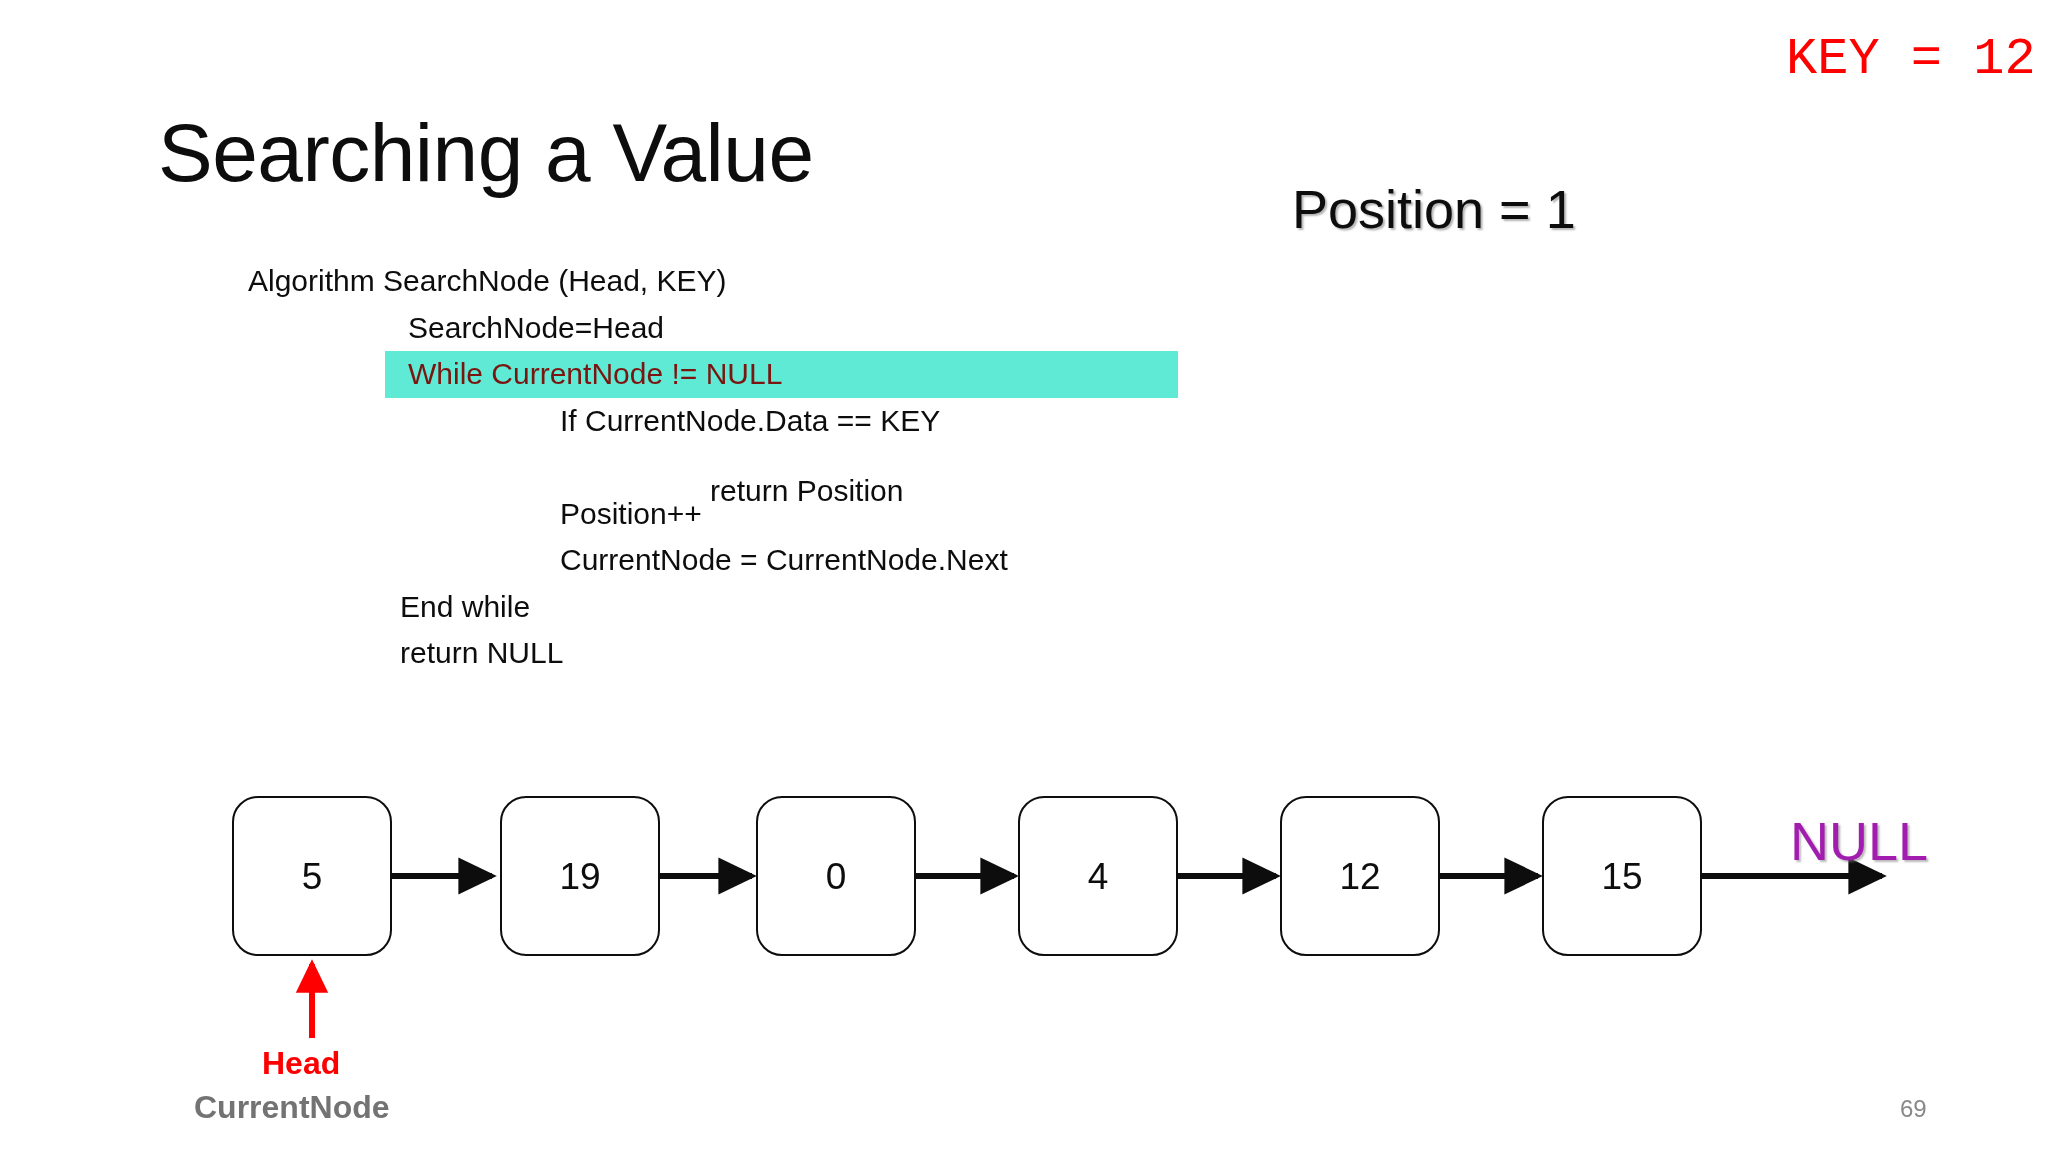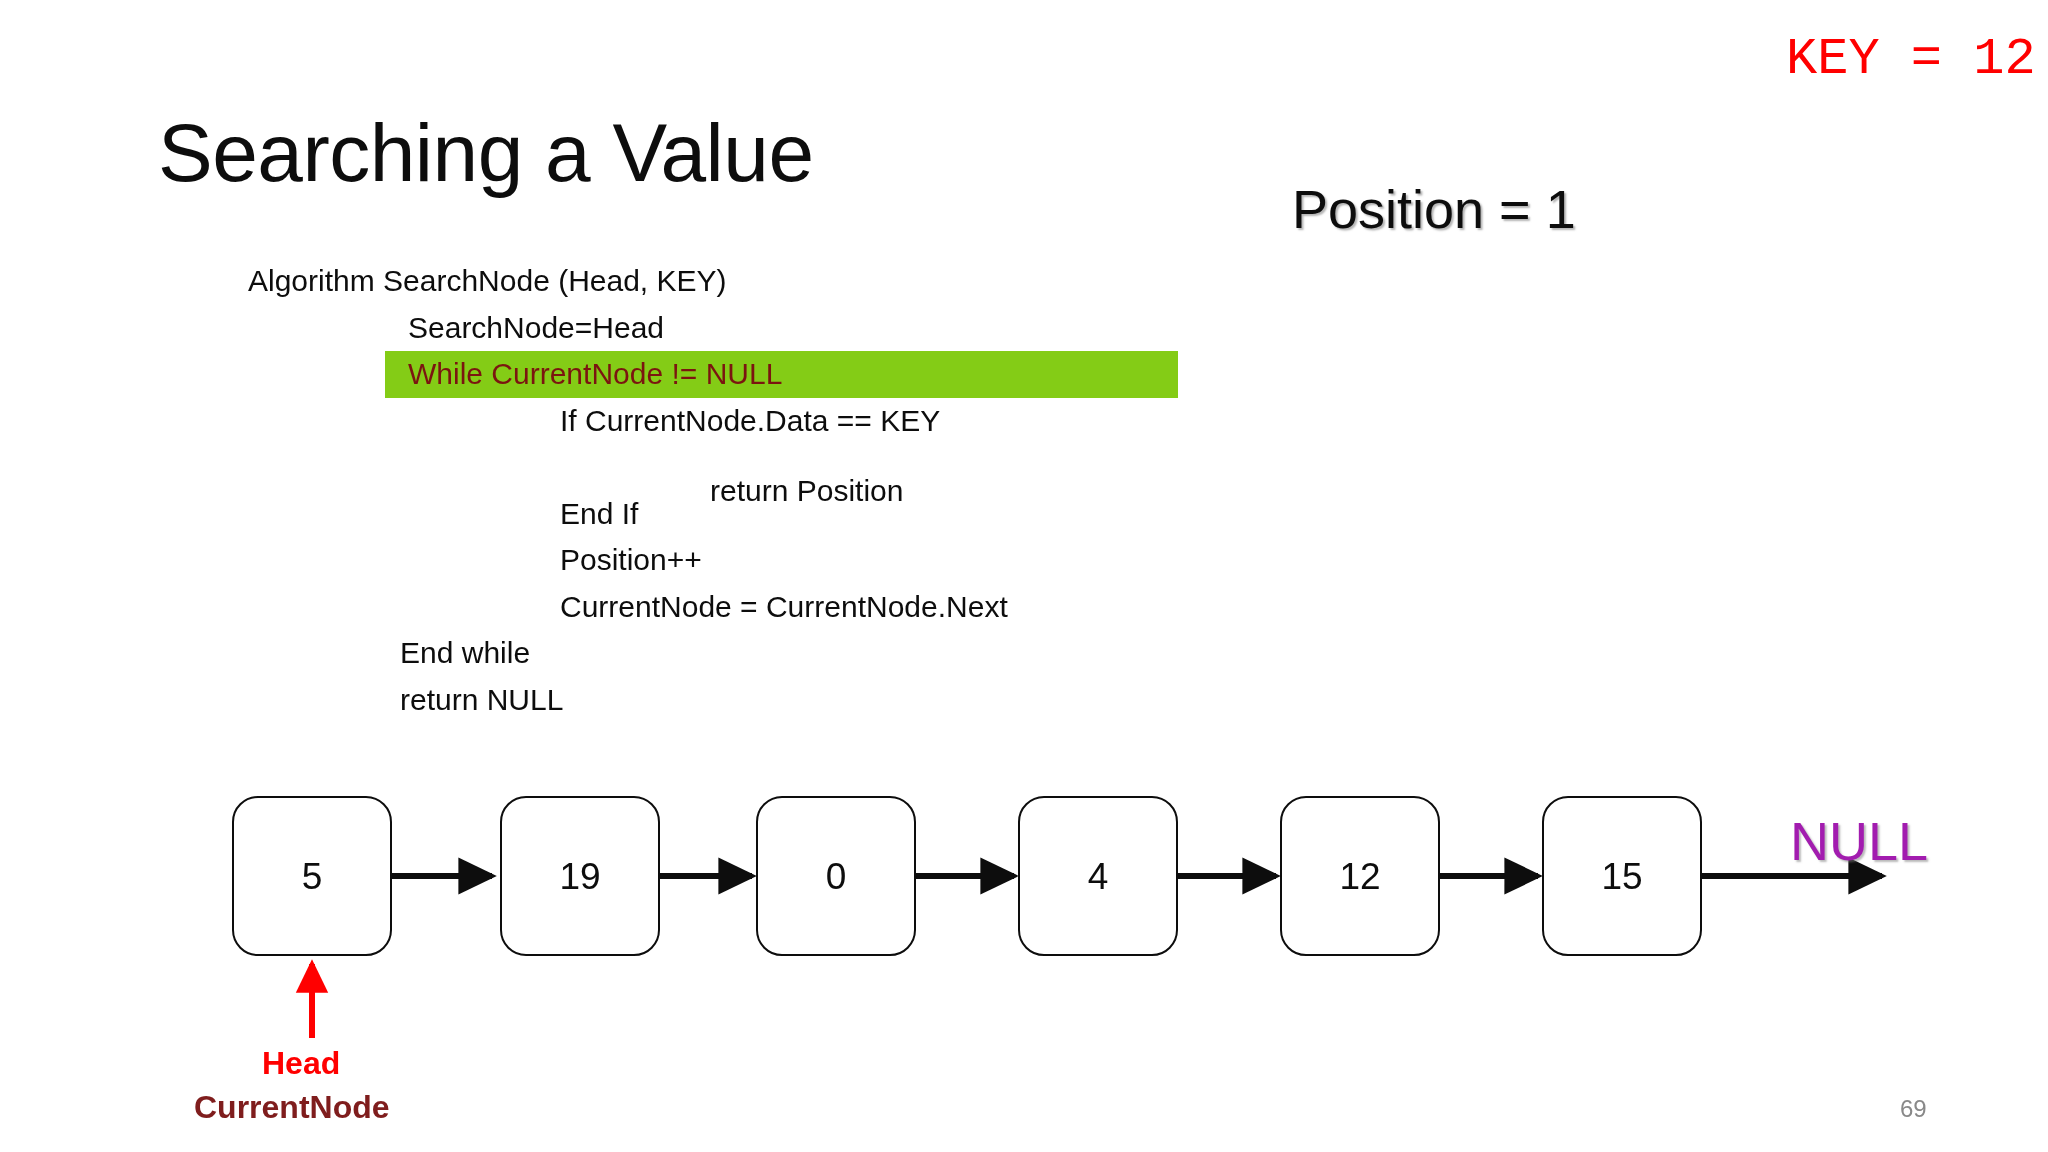--- a/index.html
+++ b/index.html
@@ -74,21 +74,21 @@
     white-space: nowrap;
   }
   #algorithm .ln > span.txt { display: inline-block; }
   .i0 { padding-left: 0px; }
   .i1 { padding-left: 160px; }
   .i2 { padding-left: 312px; text-align: right; }
   .i3 { padding-left: 462px; margin-top: 24px; }
   .i-end { padding-left: 152px; }
 
   .hl {
-    background: #84cc16;
+    background: #5eead4;
     color: #7b1510;
     display: block;
     width: 793px;
     margin-left: 137px;
     padding-left: 23px;
     box-sizing: border-box;
   }
 
   
   #linked-list {
@@ -139,21 +139,21 @@
     color: #ff0000;
     line-height: 1;
     white-space: nowrap;
   }
   #currentnode-label {
     position: absolute;
     left: 194px;
     top: 1091px;
     font-size: 32px;
     font-weight: bold;
-    color: #7f1d1d;
+    color: #737373;
     line-height: 1;
     white-space: nowrap;
     text-align: center;
   }
 
   
   #page-number {
     position: absolute;
     left: 1900px;
     top: 1097px;
@@ -172,21 +172,20 @@
   <div id="key-label">KEY = 12</div>
 
   <div id="position-label">Position = 1</div>
 
   <div id="algorithm">
       <div class="ln"><span class="txt i0">Algorithm SearchNode (Head, KEY)</span></div>
       <div class="ln"><span class="txt i1">SearchNode=Head</span></div>
       <div class="ln"><span class="txt hl">While CurrentNode != NULL</span></div>
       <div class="ln"><span class="txt i2">If CurrentNode.Data == KEY</span></div>
       <div class="ln"><span class="txt i3">return Position</span></div>
-      <div class="ln"><span class="txt i2">End If</span></div>
       <div class="ln"><span class="txt i2">Position++</span></div>
       <div class="ln"><span class="txt i2">CurrentNode = CurrentNode.Next</span></div>
       <div class="ln"><span class="txt i-end">End while</span></div>
       <div class="ln"><span class="txt i-end">return NULL</span></div>
     </div>
 
   <div id="linked-list">
     <svg id="ll-arrows" width="2048" height="1152" style="position:absolute;left:0;top:0;">
       <defs>
         <marker id="ahead" markerWidth="7" markerHeight="7" refX="5.6" refY="3.5" orient="auto" markerUnits="strokeWidth">

